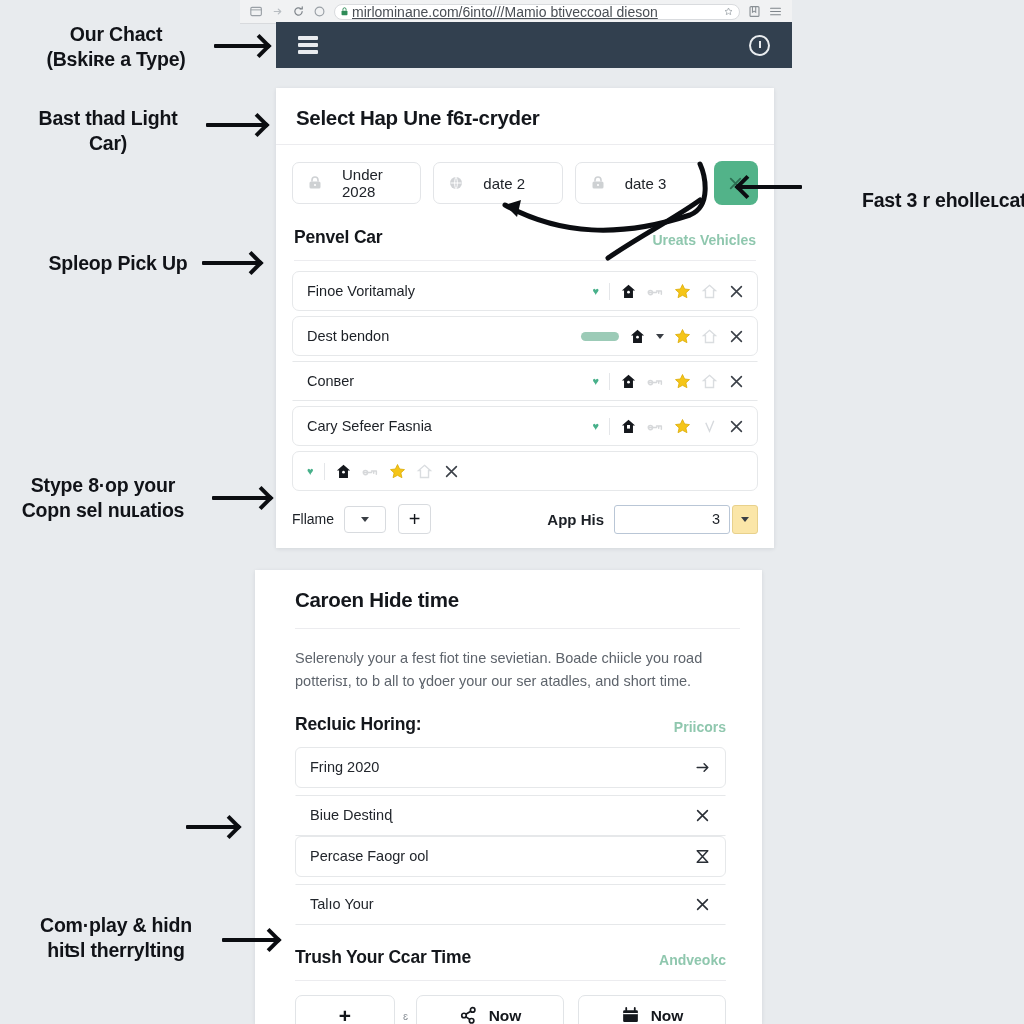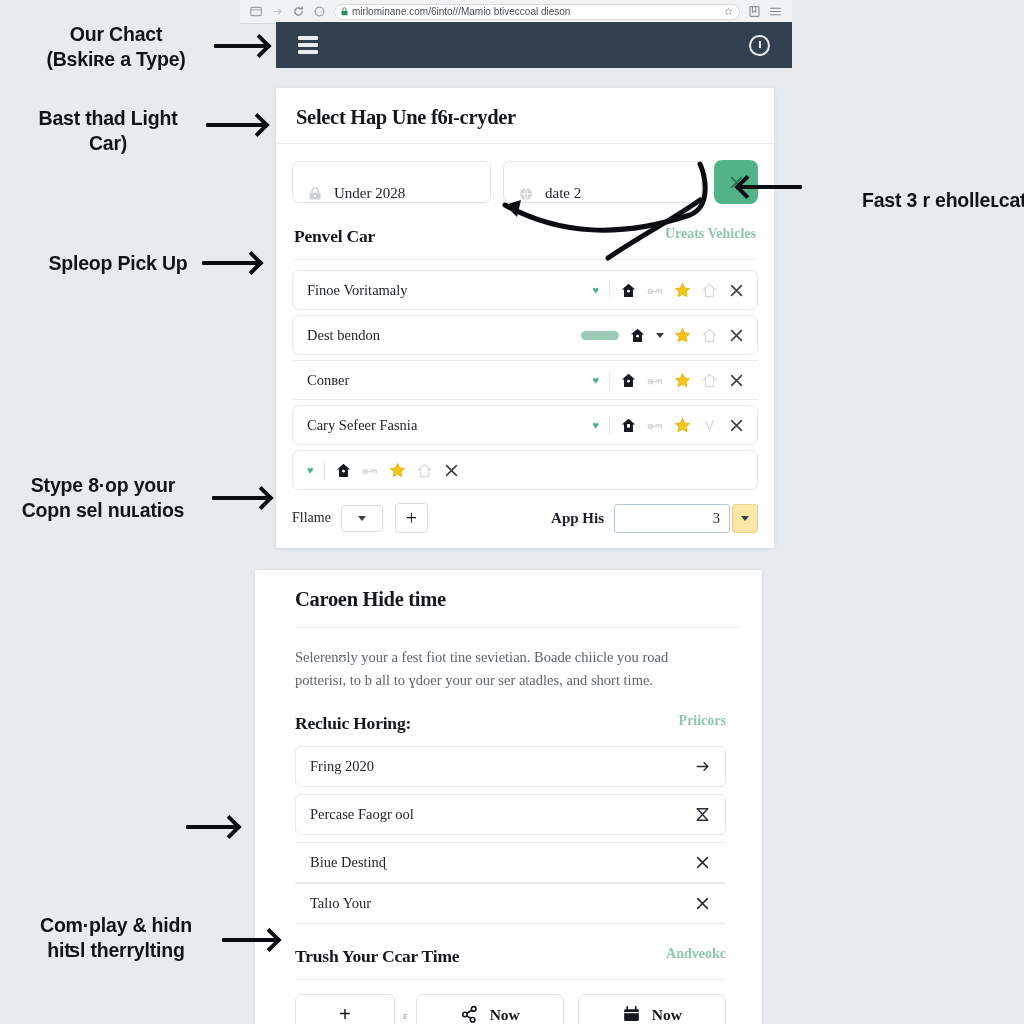--- a/index.html
+++ b/index.html
@@ -36,52 +36,52 @@
   }
 
   
   .browser { position: absolute; left: 240px; top: 0; width: 552px; height: 24px;
              background: #f1f2f3; display: flex; align-items: center; gap: 8px;
              padding: 0 10px; border-bottom: 1px solid #d8dadd; }
   .chrome-ico { width: 13px; height: 13px; color: #9aa0a6; flex: none; }
   .urlbar { flex: 1; height: 16px; background: #fff; border: 1px solid #d9dbde;
             border-radius: 8px; display: flex; align-items: center; gap: 4px; padding: 0 6px; }
   .urlbar .lock { width: 7px; height: 9px; flex: none; }
-  .urltext { font-size: 10px; color: #4a4f55; white-space: nowrap; overflow: hidden; }
+  .urltext { font-size: 14px; color: #4a4f55; white-space: nowrap; overflow: hidden; text-decoration: underline; }
 
   
   .appbar { position: absolute; left: 276px; top: 22px; width: 516px; height: 46px;
             background: #32404f; display: flex; align-items: center;
             justify-content: space-between; padding: 0 22px; }
   .hamburger { display: flex; flex-direction: column; gap: 3px; }
   .hamburger i { display: block; width: 20px; height: 4px; background: #e9ecef; border-radius: 1px; }
   .clockbtn { width: 21px; height: 21px; border: 2px solid #e9ecef; border-radius: 50%;
               position: relative; }
   .clockbtn::after { content: ""; position: absolute; left: 50%; top: 4px; width: 2px;
                      height: 7px; background: #e9ecef; transform: translateX(-50%); }
 
   
-  .card { position: absolute; background: #fff; box-shadow: 0 1px 4px rgba(25,35,50,.10); font-family: Liberation Serif, serif; }
+  .card { position: absolute; background: #fff; box-shadow: 0 1px 4px rgba(25,35,50,.10); }
   #card-top { left: 276px; top: 88px; width: 498px; height: 460px; }
   #card-bottom { left: 255px; top: 570px; width: 507px; height: 454px; }
 
   .card-title { font-size: 20.5px; font-weight: bold; color: #14171c; letter-spacing: -0.3px; }
   .divider { height: 1px; background: #ececef; }
 
   
   .chip-row { display: flex; align-items: center; gap: 0; padding: 0 16px; }
   .chip { flex: 1; height: 42px; border: 1px solid #e3e5e8; border-radius: 7px;
-          background: #fff; display: flex; align-items: flex-end; gap: 11px;
+          background: #fff; display: flex; align-items: center; gap: 19px;
           padding: 0 14px; font-size: 15px; color: #20242a; margin-right: 12px; }
   .chip-ico { width: 16px; height: 16px; opacity: .42; flex: none; }
   .close-btn { width: 44px; height: 44px; border-radius: 8px; background: #52b389;
                display: flex; align-items: center; justify-content: center; flex: none; }
 
   
-  .sec-head { display: flex; align-items: flex-start; justify-content: space-between;
+  .sec-head { display: flex; align-items: flex-end; justify-content: space-between;
               padding: 0 18px; gap: 29px; }
   .sec-head h3 { font-size: 17.5px; font-weight: bold; color: #14171c; letter-spacing: -0.2px;}
   .sec-link { font-size: 14px; color: #8fc7ae; font-weight: bold; }
 
   
   .rows { padding: 0 16px; }
   .row { height: 40px; border: 1px solid #e6e8ea; border-radius: 7px; background: #fff;
          display: flex; align-items: center; padding: 0 12px 0 14px; margin-bottom: 5px; }
   .row.flat { border-left-color: transparent; border-right-color: transparent;
               border-radius: 0; }
@@ -186,20 +186,28 @@
           </svg>
         <span>Under 2028</span>
       </div>
       <div class="chip">
         <svg class="chip-ico" viewBox="0 0 16 16">
             <circle cx="8" cy="8" r="6" fill="#9298a0"></circle>
             <path d="M2.4 8h11.2M8 2.2c1.8 1.7 1.8 10 0 11.6M8 2.2C6.2 3.9 6.2 12.2 8 13.8" fill="none" stroke="#fff" stroke-width="1"></path>
           </svg>
         <span>date 2</span>
       </div>
+      <div class="chip" style="margin-right:10px">
+        <svg class="chip-ico" viewBox="0 0 16 16">
+            <rect x="2.5" y="6.5" width="11" height="7" rx="1.6" fill="#8c9299"></rect>
+            <path d="M5 6.5V5a3 3 0 0 1 6 0v1.5" fill="none" stroke="#8c9299" stroke-width="1.6"></path>
+            <circle cx="8" cy="10" r="1.1" fill="#fff"></circle>
+          </svg>
+        <span>date 3</span>
+      </div>
       <div class="close-btn">
         <svg width="17" height="17" viewBox="0 0 16 16">
             <path d="M3.5 3.5l9 9M12.5 3.5l-9 9" stroke="#2c6e52" stroke-width="1.7" stroke-linecap="round"></path>
           </svg>
       </div>
     </div>
 
     <div class="sec-head" style="margin-top:22px">
       <h3>Penvel Car</h3>
       <span class="sec-link">Ureats Vehicles</span>
@@ -356,31 +364,31 @@
       <span class="sec-link">Priicors</span>
     </div>
 
     <div style="padding:12px 36px 0 40px">
       <div class="brow">
         <span class="brow-label">Fring 2020</span>
         <svg class="ico" viewBox="0 0 16 16">
             <path d="M3 8h10M9.5 4.5L13 8l-3.5 3.5" fill="none" stroke="#2a2f36" stroke-width="1.4" stroke-linecap="round" stroke-linejoin="round"></path>
           </svg>
       </div>
+      <div class="brow flat">
+        <span class="brow-label">Biue Destinɖ</span>
+        <svg class="ico" viewBox="0 0 16 16">
+            <path d="M3.4 3.4l9.2 9.2M12.6 3.4l-9.2 9.2" stroke="#2a2f36" stroke-width="1.5" stroke-linecap="round"></path>
+          </svg>
+      </div>
       <div class="brow">
         <span class="brow-label">Percase Faogr ool</span>
         <svg class="ico" viewBox="0 0 16 16">
             <path d="M3.5 3l9 10M12.5 3l-9 10" stroke="#2a2f36" stroke-width="1.4" stroke-linecap="round"></path>
             <path d="M3 2.6h10M3 13.4h10" stroke="#2a2f36" stroke-width="1.4" stroke-linecap="round"></path>
-          </svg>
-      </div>
-      <div class="brow flat">
-        <span class="brow-label">Biue Destinɖ</span>
-        <svg class="ico" viewBox="0 0 16 16">
-            <path d="M3.4 3.4l9.2 9.2M12.6 3.4l-9.2 9.2" stroke="#2a2f36" stroke-width="1.5" stroke-linecap="round"></path>
           </svg>
       </div>
       <div class="brow flat">
         <span class="brow-label">Talıo Your</span>
         <svg class="ico" viewBox="0 0 16 16">
             <path d="M3.4 3.4l9.2 9.2M12.6 3.4l-9.2 9.2" stroke="#2a2f36" stroke-width="1.5" stroke-linecap="round"></path>
           </svg>
       </div>
     </div>
 

